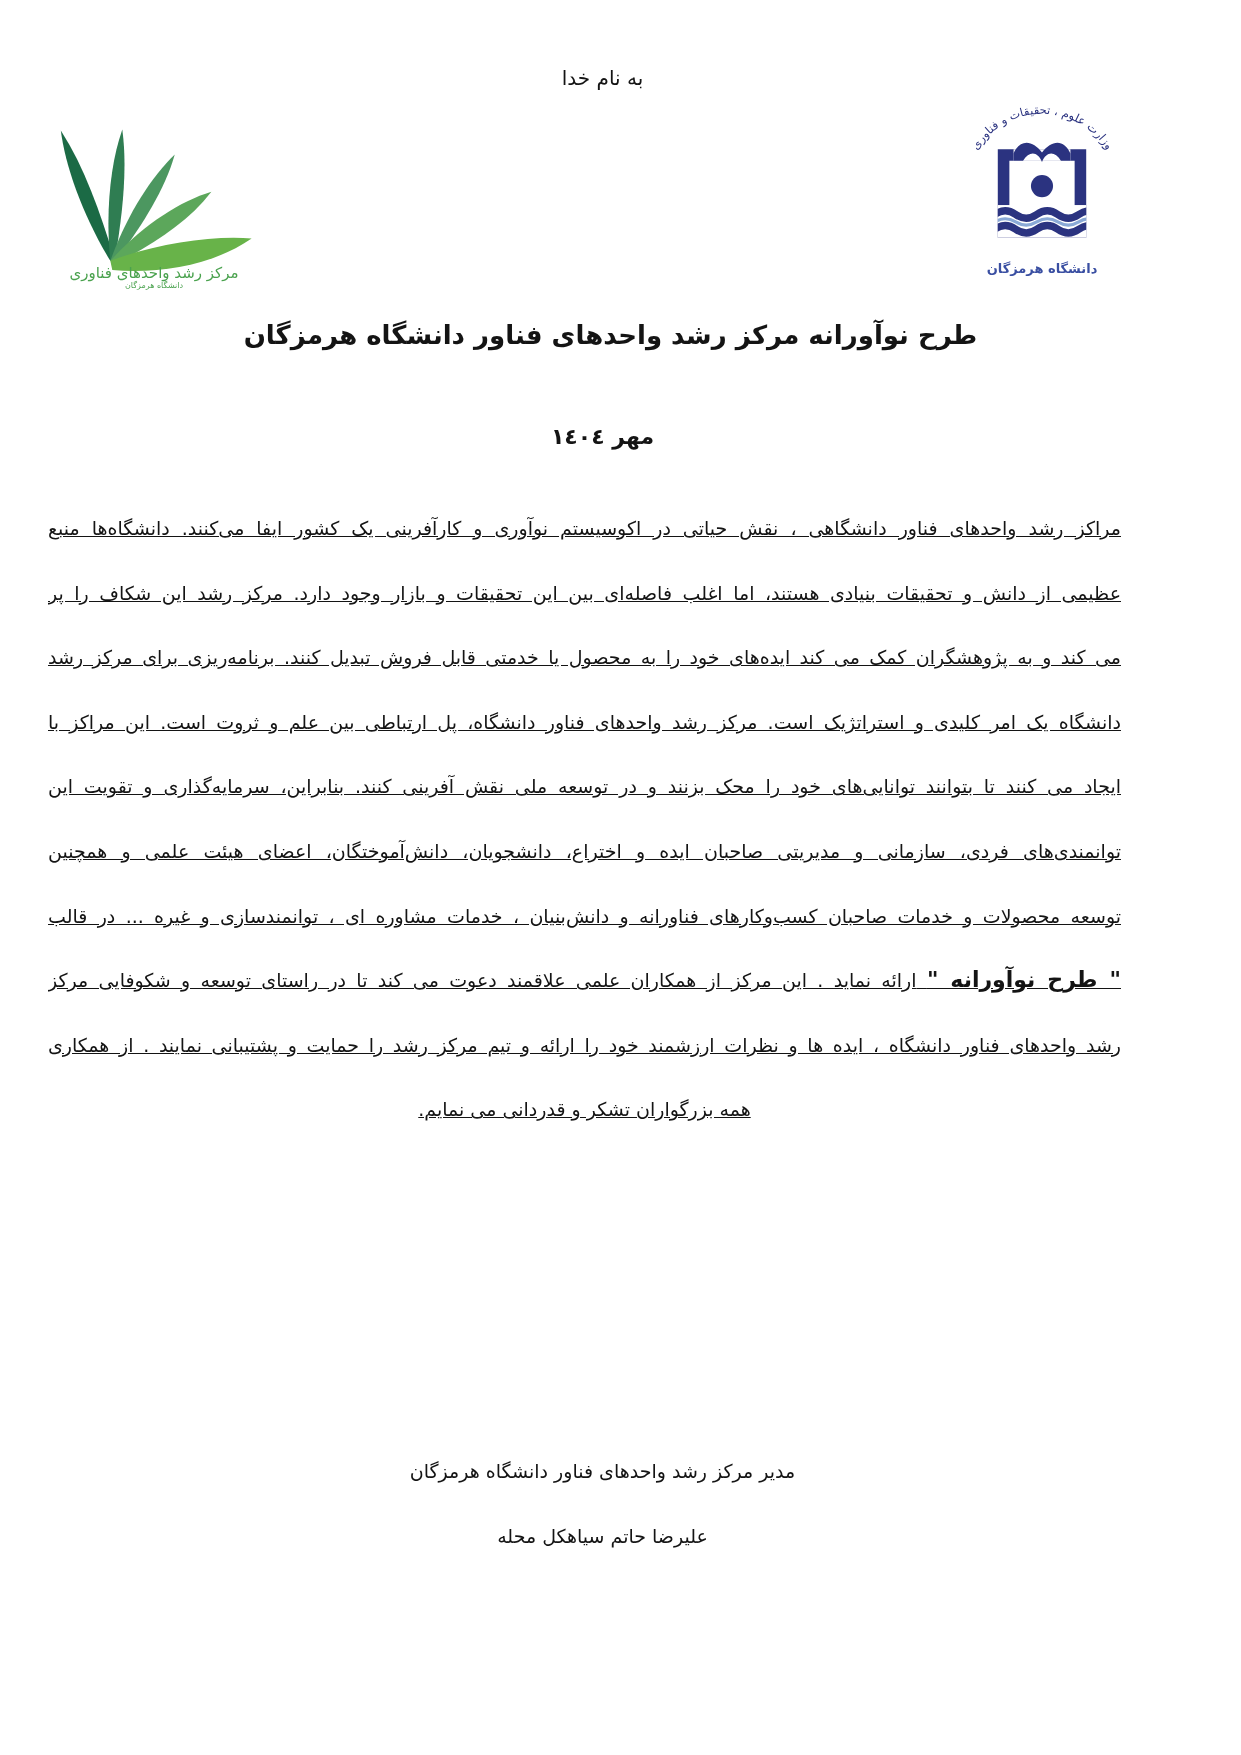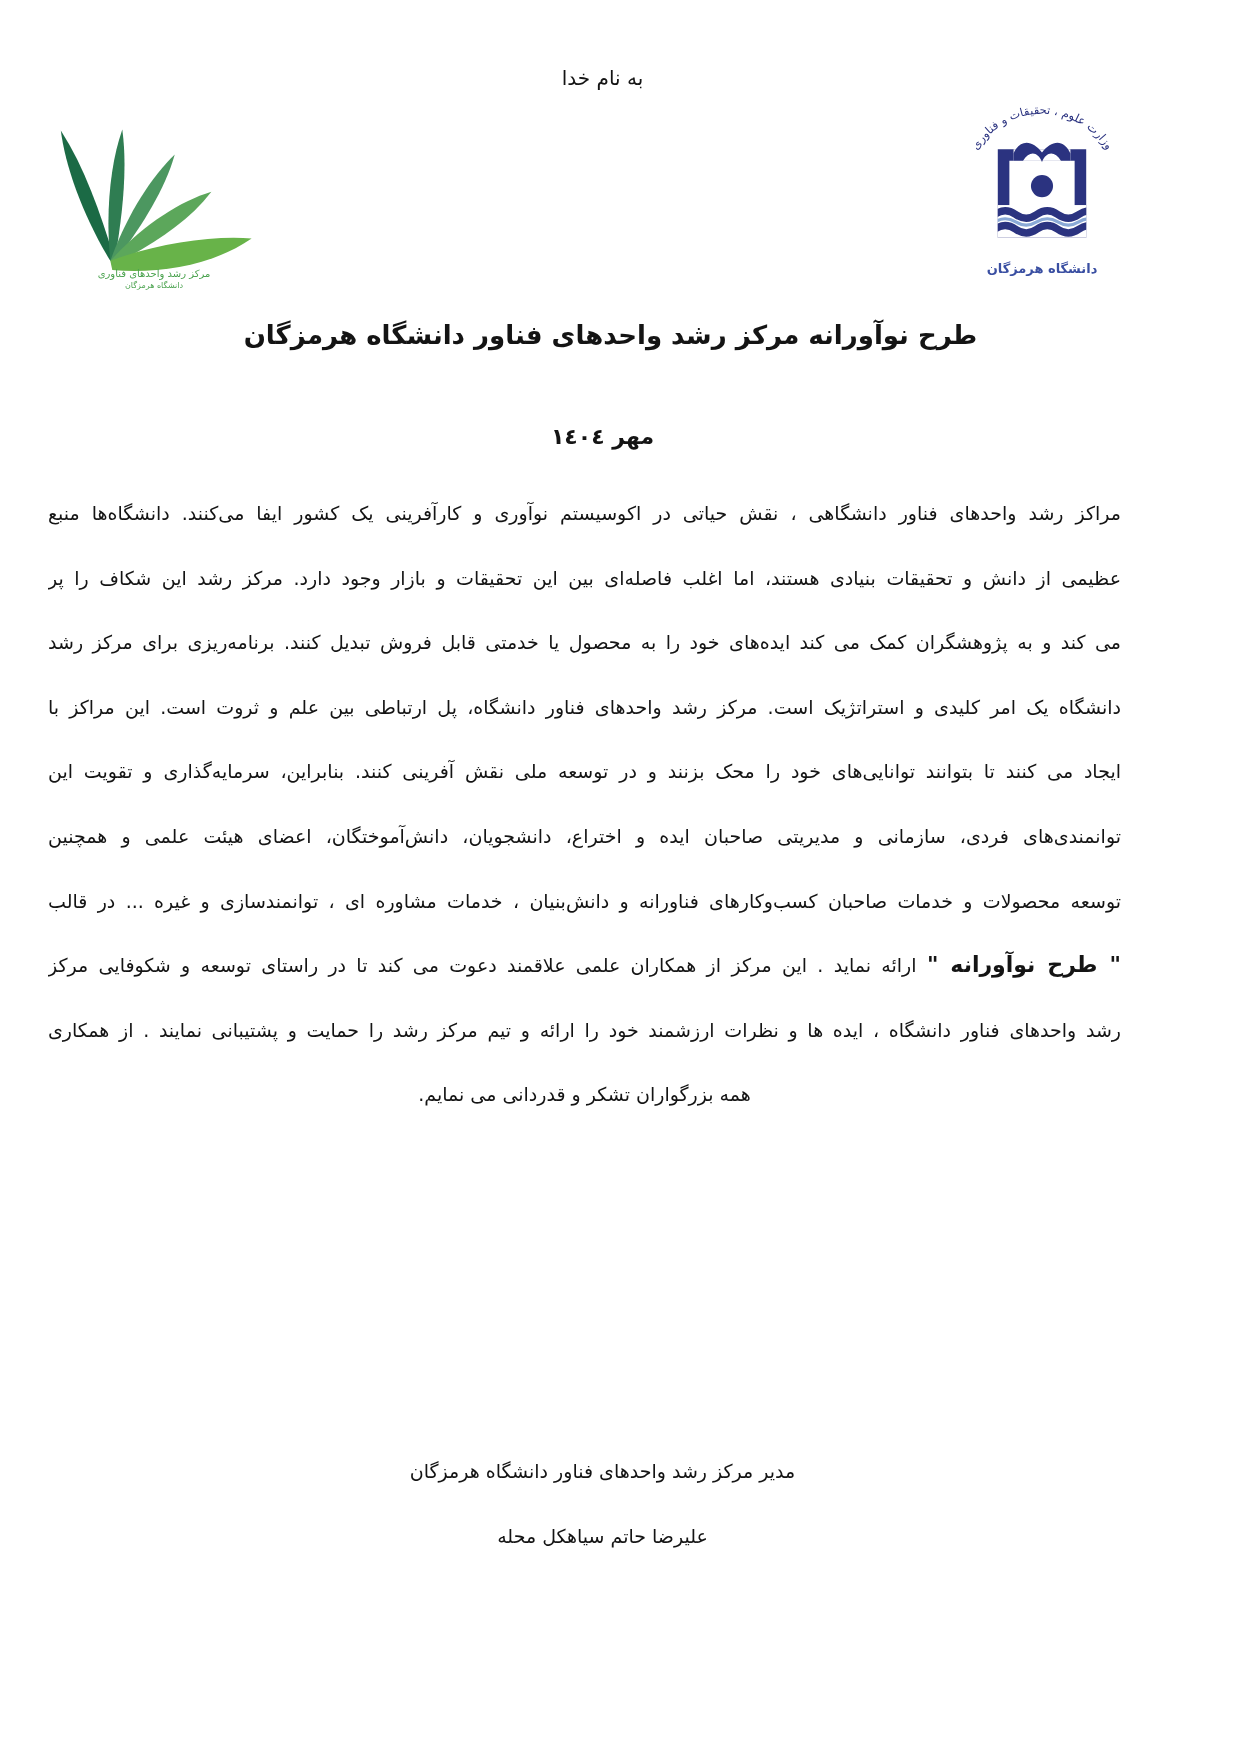--- a/index.html
+++ b/index.html
@@ -4,29 +4,29 @@
 <style>
   html,body{margin:0;padding:0;background:#ffffff;}
   .page{
     position:relative;width:1241px;height:1755px;background:#ffffff;
     font-family:"DejaVu Sans",sans-serif;color:#141414;overflow:hidden;direction:rtl;padding-left:36px;
   }
   .bismillah{position:absolute;top:66px;left:0;width:100%;text-align:center;font-size:20px;}
   
   .logo-left{position:absolute;left:70px;top:110px;width:240px;text-align:center;direction:rtl;}
   .logo-left svg{display:block;margin:0 auto;}
-  .logo-left .cap1{font-size:10px;color:#4aa24e;line-height:13px;margin-top:-8px;}
+  .logo-left .cap1{font-size:15px;color:#4aa24e;line-height:13px;margin-top:-8px;}
   .logo-left .cap2{font-size:8px;color:#4aa24e;line-height:11px;}
   
   .logo-right{position:absolute;left:878px;top:104px;width:300px;direction:rtl;}
   .logo-right svg{display:block;margin-left:70px;}
   .logo-right .cap{font-size:13px;color:#3a4fa2;font-weight:bold;text-align:center;margin-left:60px;width:200px;margin-top:-6px;}
   .title{position:absolute;top:320px;left:8px;width:100%;text-align:center;font-weight:bold;font-size:26px;}
   .date{position:absolute;top:424px;left:0;width:100%;text-align:center;font-weight:bold;font-size:22px;}
-  .content{position:absolute;top:481px;left:84px;width:1073px;direction:rtl;}
+  .content{position:absolute;top:496px;left:84px;width:1073px;direction:rtl;text-decoration:underline;}
   .bline{
     font-size:19px;height:64.6px;line-height:64.6px;overflow:hidden;
     text-align:justify;text-align-last:justify;
   }
   .hl{font-weight:bold;font-size:22px;}
   .closing{font-size:19px;height:64.6px;line-height:64.6px;text-align:center;text-align-last:center;}
   .signature{position:absolute;top:1439px;left:0;width:100%;text-align:center;font-size:19px;line-height:65px;}
 </style>
 </head>
 <body>

